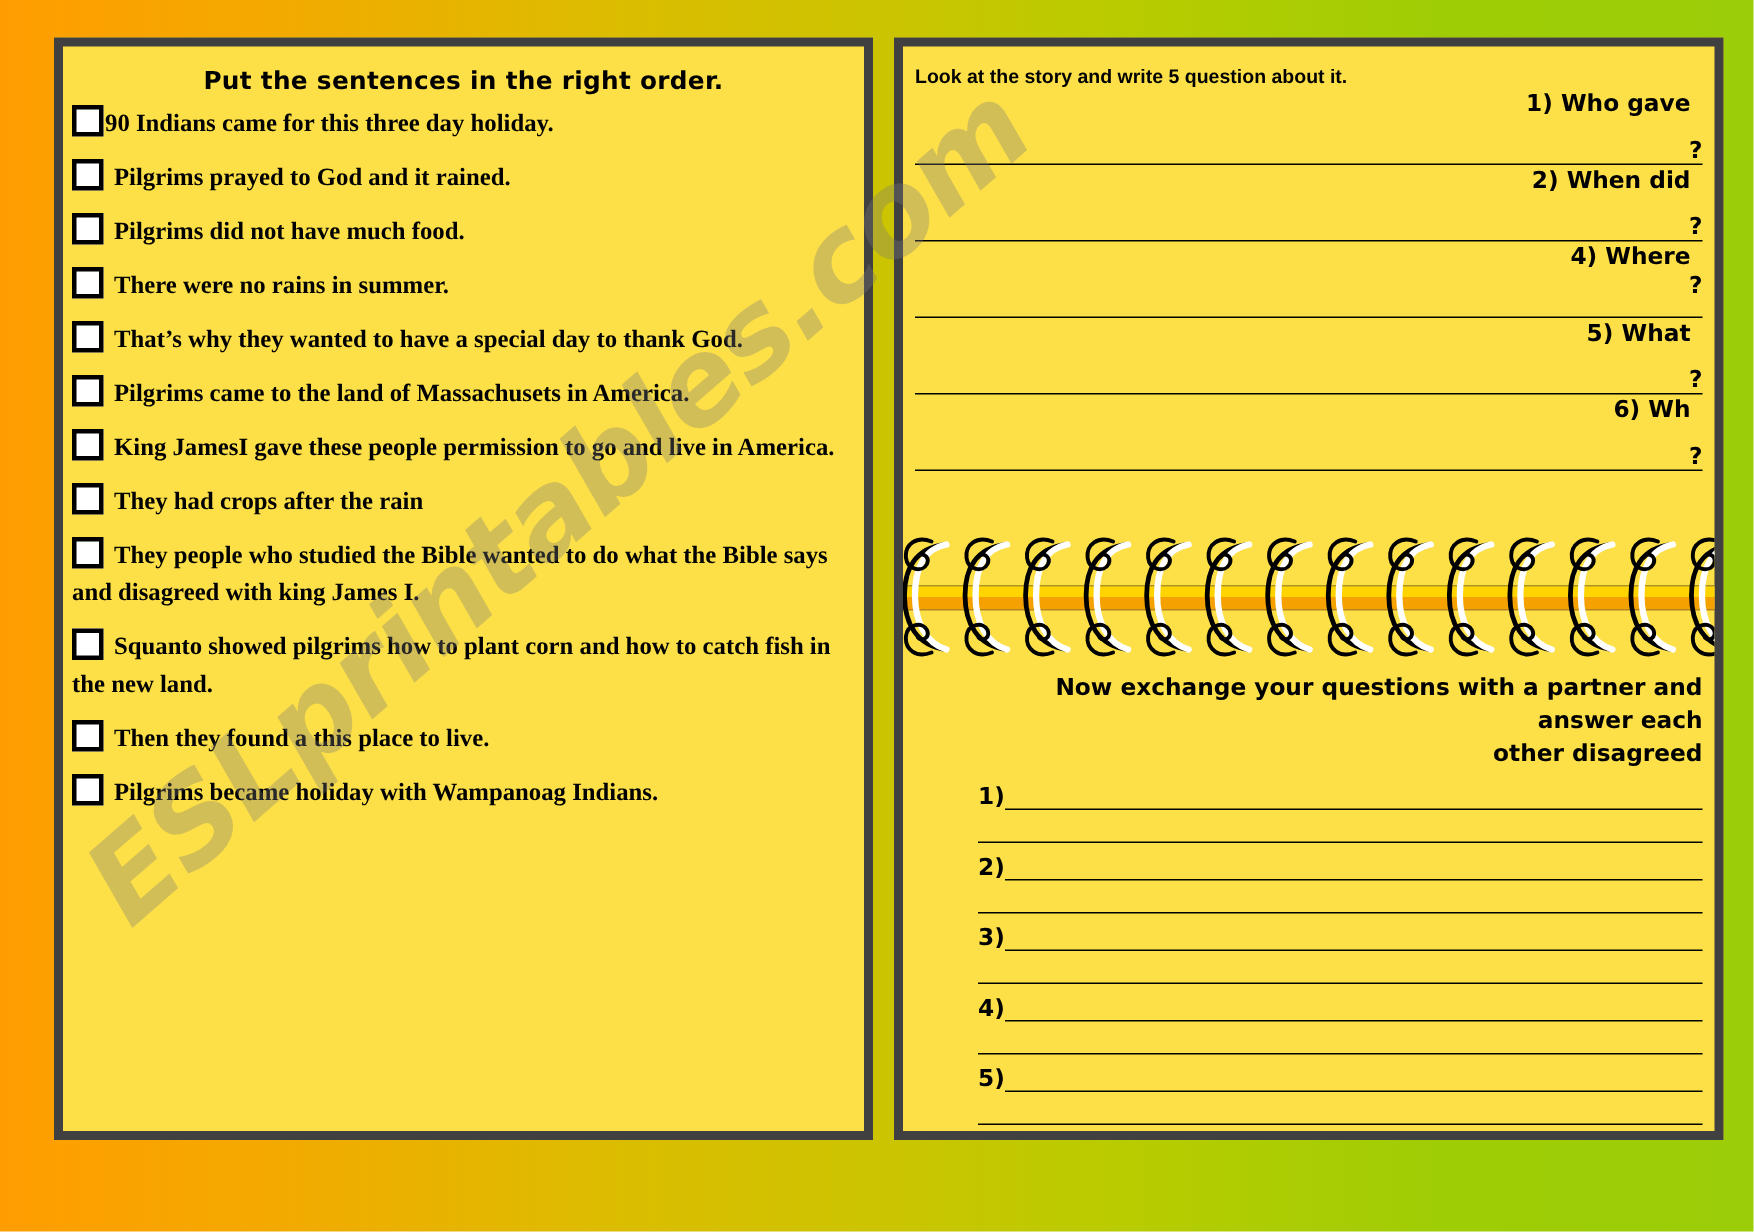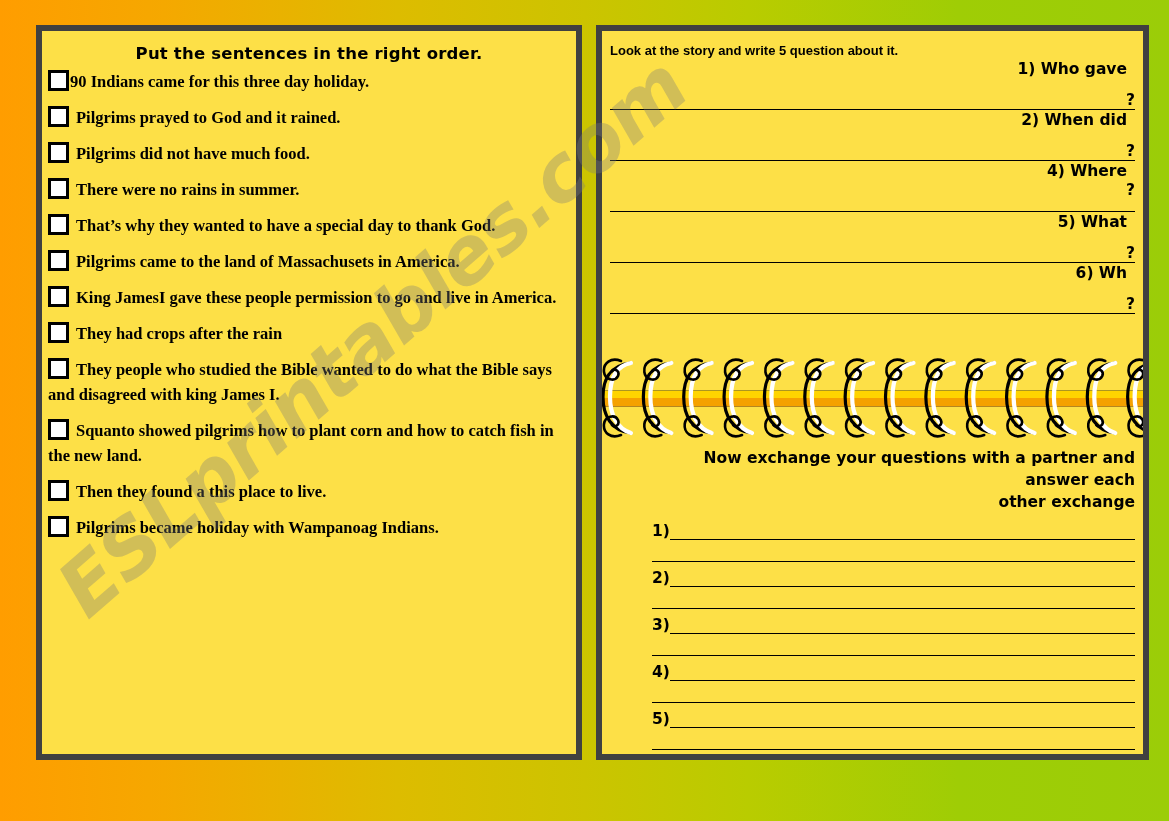--- a/index.html
+++ b/index.html
@@ -362,21 +362,21 @@
           <path d="M 30 12 C 14 15 9 30 9 46 C 9 63 16 78 30 82" fill="none" stroke="#ffffff" stroke-width="4.2" stroke-linecap="round"></path>
           <path d="M 20 10 C 10 6 2 12 3 21 C 4 29 14 31 17 25 C 19 20 14 17 11 20" fill="none" stroke="#000000" stroke-width="2.6" stroke-linecap="round"></path>
           <path d="M 20 84 C 10 88 2 82 3 73 C 4 65 14 63 17 69 C 19 74 14 77 11 74" fill="none" stroke="#000000" stroke-width="2.6" stroke-linecap="round"></path>
         </g>
       </g>
   </svg>
 
   <div style="position:absolute; left:8px; right:8px; top:416px;">
     <div class="exchange-head">
       <span>Now exchange your questions with a partner and answer each</span><br>
-      <span>other exchange</span>
+      <span>other disagreed</span>
     </div>
     <div id="answer-list">
         <div class="ans-block">
           <div class="ans-line1">
             <span class="ans-num">1)</span>
             <span class="rule"></span>
           </div>
           <div class="ans-line2"></div>
         </div>
         <div class="ans-block">

